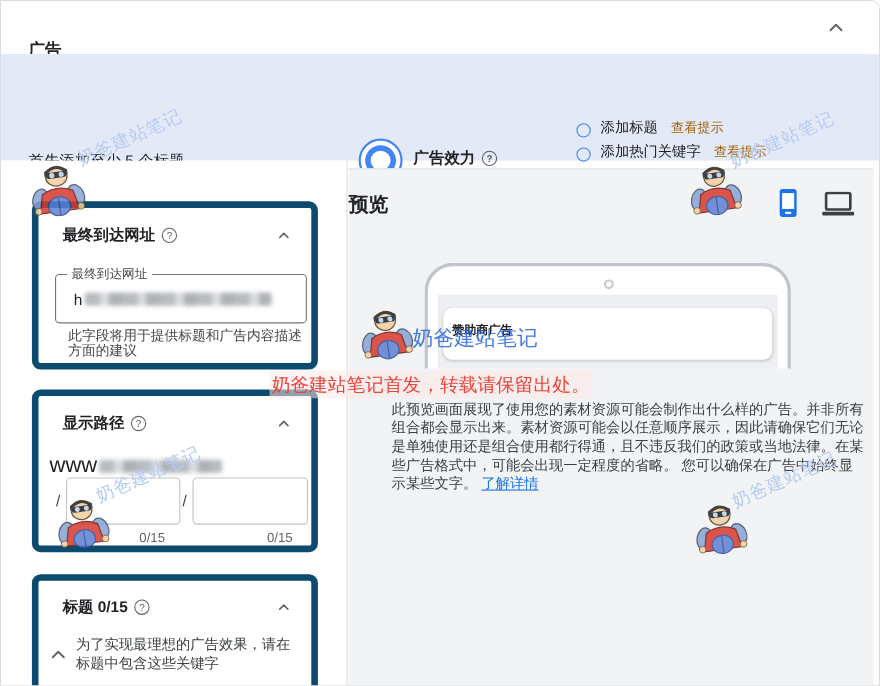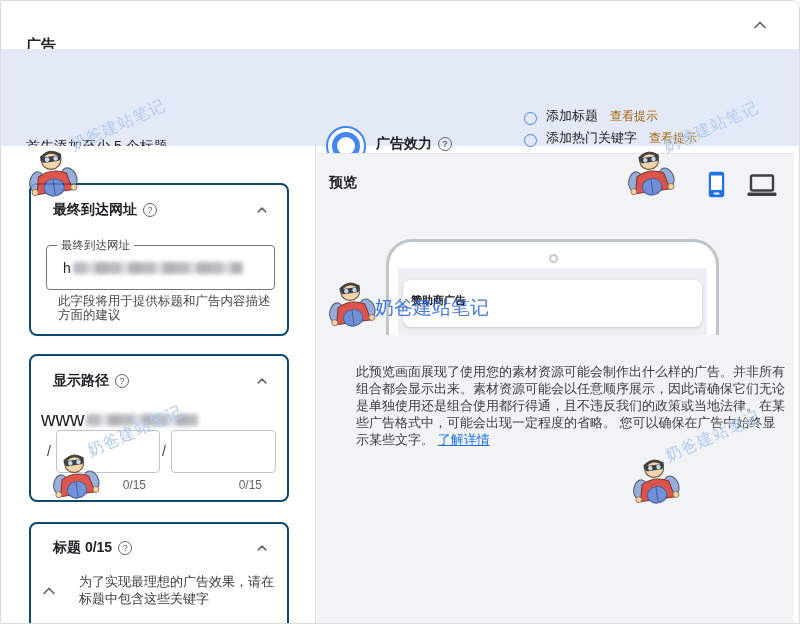--- a/index.html
+++ b/index.html
@@ -29,21 +29,21 @@
   .suggestions { position:absolute; left:523px; top:59px; list-style:none; }
   .suggestions li { display:flex; align-items:flex-end; height:17px; margin-bottom:5px; }
   .radio-circle { width:13px; height:13px; border:1.5px solid #4285f4; border-radius:50%; margin-right:9px; flex:none; cursor:pointer; }
   .sugg-label { font-size:13px; color:#202124; margin-right:12px; white-space:nowrap; }
   .link { font-size:12px; color:#a16207; text-decoration:none; cursor:pointer; white-space:nowrap; }
 
   
   .body { position:absolute; left:0; top:145px; width:100%; height:479px; }
   .left-col { position:absolute; left:0; top:0; width:315px; height:100%; background:#fff; border-right:1px solid #dadce0; }
 
-  .card { position:absolute; left:28px; width:260px; background:#fff; border:2px solid #0c4a6e; border-radius:8px; }
+  .card { position:absolute; left:28px; width:260px; background:#fff; border:6px solid #0c4a6e; border-radius:8px; }
   .card-head { position:absolute; left:22px; top:16px; right:16px; display:flex; align-items:center; gap:6px; }
   .card-title { font-size:14px; font-weight:700; color:#202124; white-space:nowrap; }
   .card-chevron { margin-left:auto; width:18px; height:18px; cursor:pointer; }
 
   .help-icon { width:14px; height:14px; border:1.2px solid #5f6368; border-radius:50%; color:#5f6368;
     font-size:9px; line-height:12px; text-align:center; display:inline-block; flex:none; cursor:pointer; }
 
   #card-final-url { top:37px; height:153px; }
   #card-path { top:208px; height:148px; }
   #card-headlines { top:376px; height:150px; }
@@ -59,28 +59,28 @@
     vertical-align:middle; margin-left:2px; }
 
   .helper-text { position:absolute; left:27px; top:110px; width:218px; font-size:12.5px; line-height:13.5px; color:#474747; }
 
   .domain-row { position:absolute; left:10px; top:52px; font-size:20px; color:#202124; display:flex; align-items:center; }
   .path-row { position:absolute; left:0; top:74px; width:100%; height:43px; }
   .path-slash { position:absolute; top:13px; font-size:14px; color:#3c4043; }
   .path-box { position:absolute; top:0; height:43px; border:1px solid #c0c4c8; border-radius:4px; background:#fff; cursor:text; }
   .counter { position:absolute; top:122px; font-size:12px; color:#5f6368; text-align:right; }
 
-  .tip-row { position:absolute; left:8px; top:50px; right:12px; display:flex; align-items:center; gap:20px; }
+  .tip-row { position:absolute; left:8px; top:50px; right:12px; display:flex; align-items:center; gap:6px; }
   .tip-chevron { width:20px; height:20px; flex:none; cursor:pointer; }
   .tip-text { font-size:13px; line-height:16.5px; color:#3c4043; }
 
   
   .preview { position:absolute; left:316px; top:7px; width:477px; height:472px;
     background:#f1f3f4; border-top:1px solid #e4e6e9; }
-  .preview-title { position:absolute; left:12px; top:20px; font-size:14px; font-weight:700; color:#202124; }
+  .preview-title { position:absolute; left:0; top:20px; font-size:18px; font-weight:700; color:#202124; }
   .dev-phone { position:absolute; left:391px; top:17px; width:17px; height:27px; cursor:pointer; }
   .dev-laptop { position:absolute; left:430px; top:20px; width:30px; height:23px; cursor:pointer; }
 
   .tablet-clip { position:absolute; left:69px; top:85px; width:333px; height:96px; overflow:hidden;text-decoration:underline; }
   .tablet-frame { width:333px; height:220px; background:#fff; border:3px solid #c0c5cc; border-radius:26px 26px 0 0;
     position:relative; box-shadow:0 1px 2px rgba(0,0,0,.08); }
   .tablet-cam { position:absolute; left:50%; top:12px; width:9px; height:9px; margin-left:-4px;
     border:2px solid #c6cad1; border-radius:50%; background:#fff; }
   .tablet-screen { position:absolute; left:9px; right:9px; top:26px; bottom:0; background:#edeff2; }
   .ad-card { margin:12px 5px 0 5px; height:47px; background:#fff; border-radius:8px; box-shadow:0 1px 3px rgba(0,0,0,.18); }
@@ -272,13 +272,14 @@
   <svg class="wm-icon" style="left:50px;top:450px;width:48px;height:48px">
       <use href="#maskman"></use>
     </svg>
   <span class="wm-text" style="left:92px;top:440px">奶爸建站笔记</span>
 
   <svg class="wm-icon" style="left:630px;top:455px;width:48px;height:48px">
       <use href="#maskman"></use>
     </svg>
   <span class="wm-text" style="left:670px;top:445px">奶爸建站笔记</span>
 
+  <span class="notice-red">奶爸建站笔记首发，转载请保留出处。</span>
 </div>
 
 </body></html>

